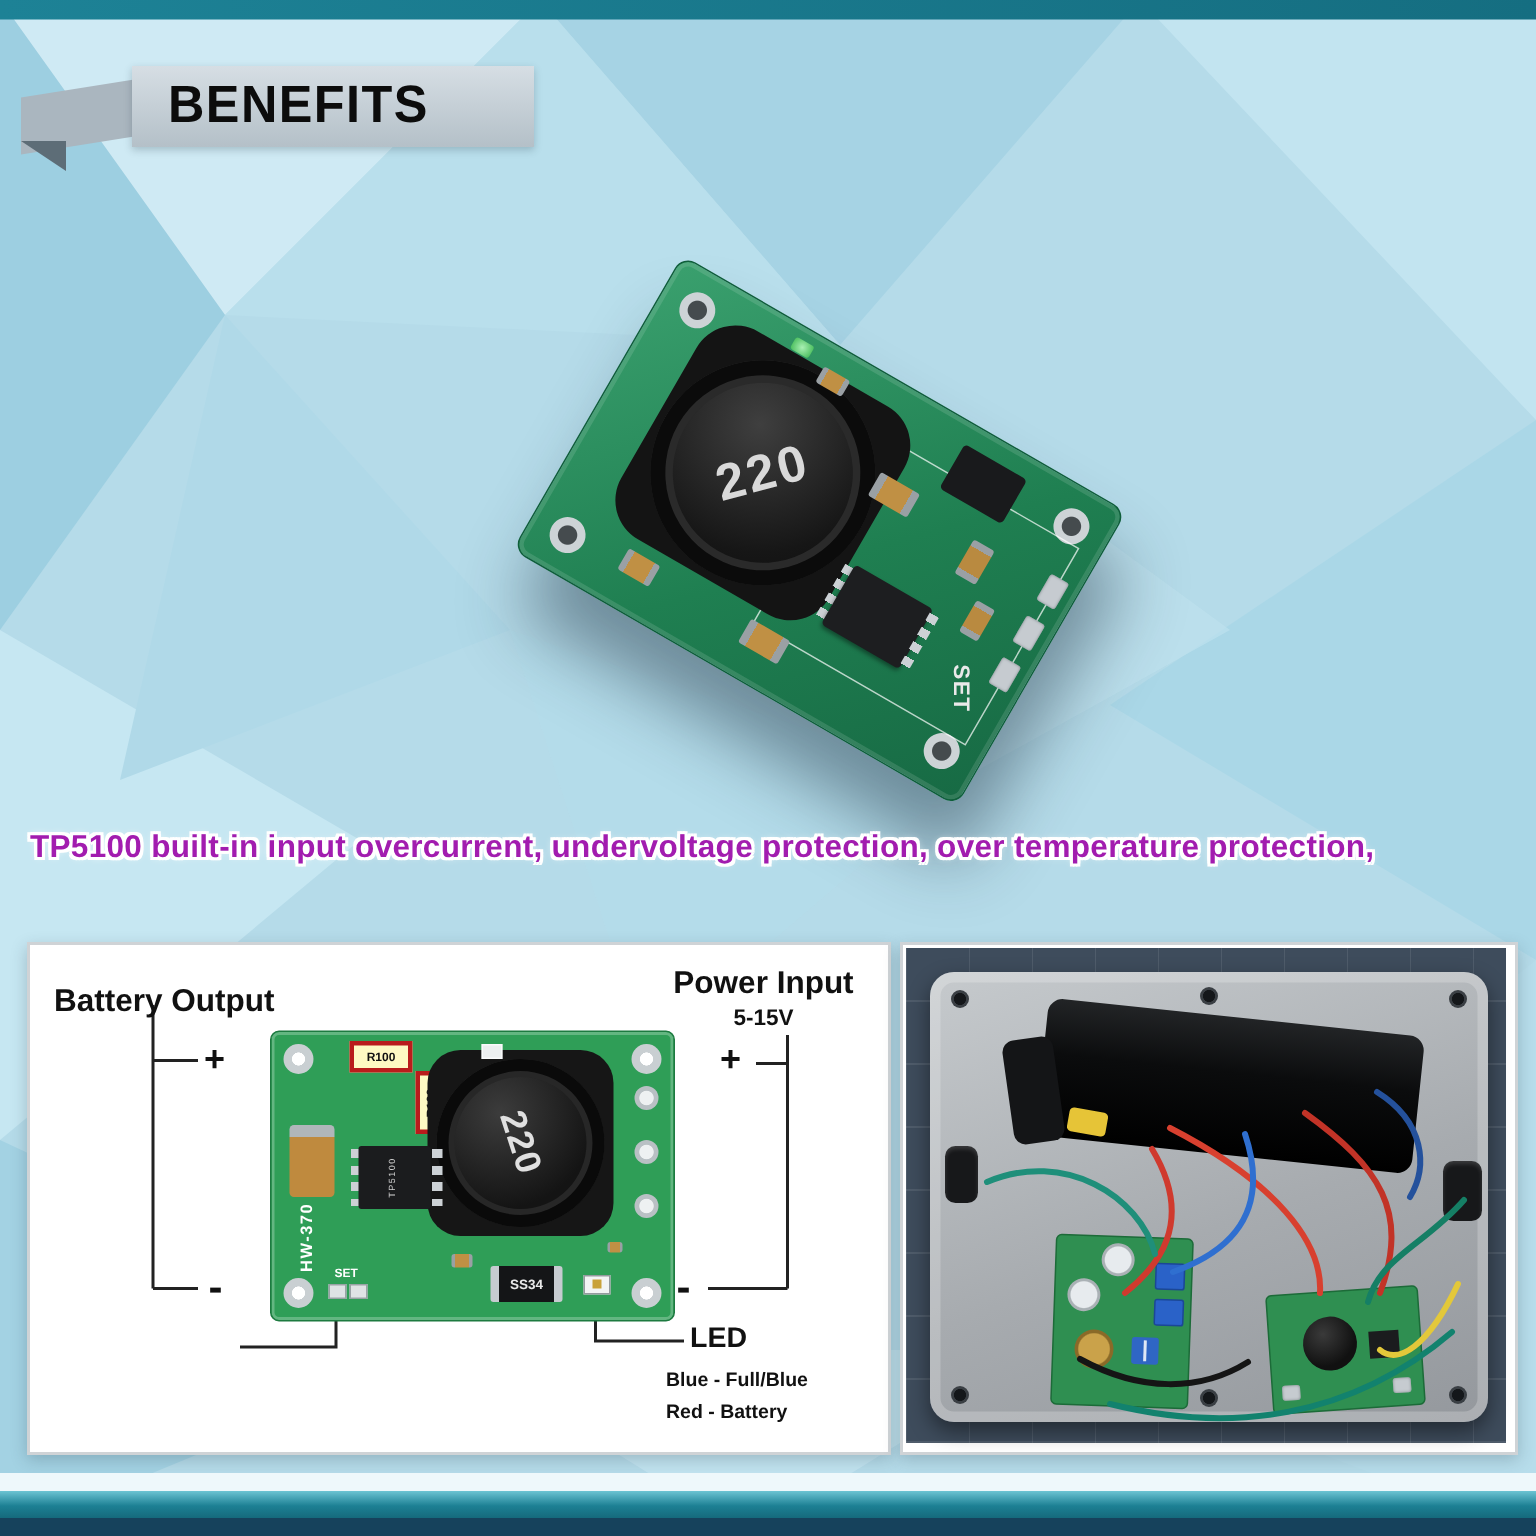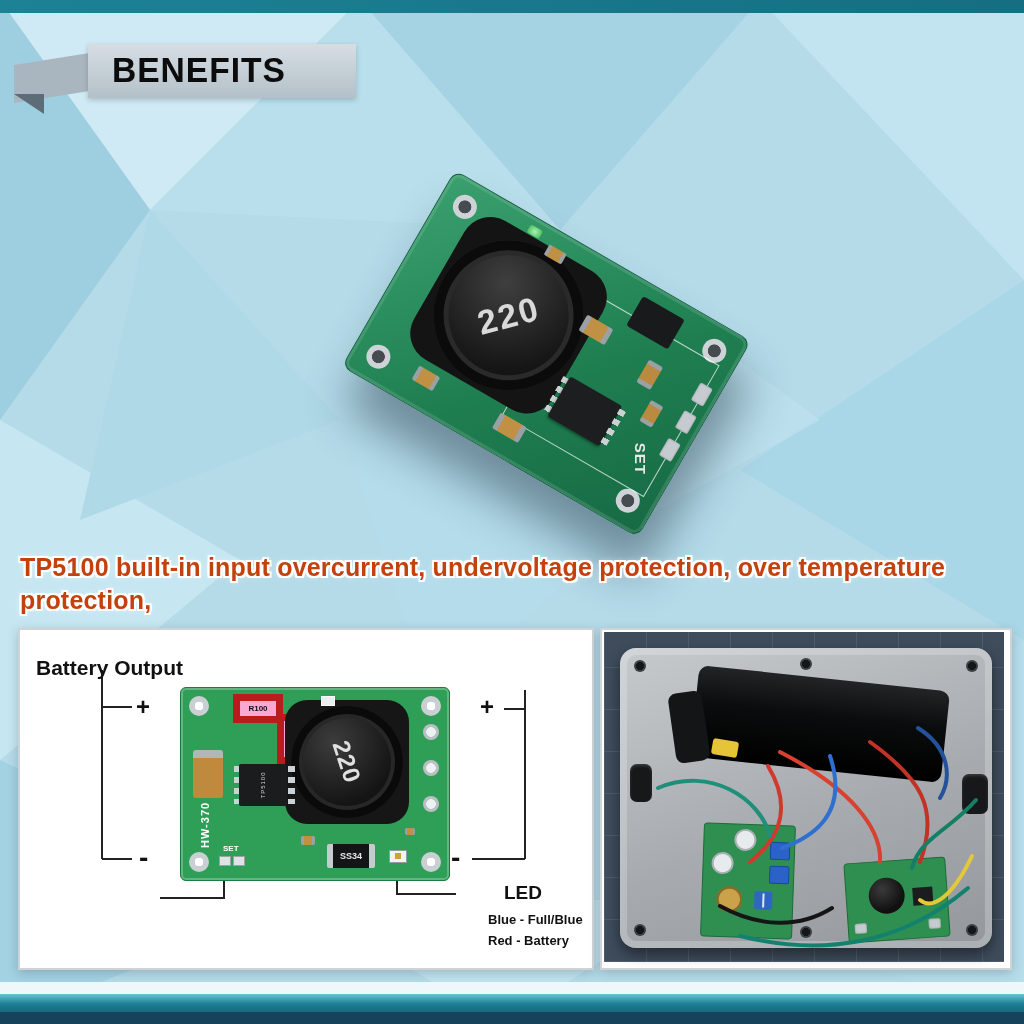--- a/index.html
+++ b/index.html
@@ -46,21 +46,21 @@
         box-shadow:0 2px 3px rgba(0,0,0,.4);}
   .pins{width:7px;height:40px;background:repeating-linear-gradient(180deg,#ccd1d5 0 6px,transparent 6px 11px);}
   .tcap{background:linear-gradient(90deg,#9aa0a4 0 18%,#c09044 18% 82%,#9aa0a4 82%);border-radius:2px;}
   .tcapv{background:linear-gradient(180deg,#9aa0a4 0 18%,#b98a40 18% 82%,#9aa0a4 82%);border-radius:2px;}
   .spad{background:#c6cbd0;box-shadow:inset 0 0 2px #7c8488;border-radius:2px;}
   .set-photo{color:#e9e9e9;font-size:15px;font-weight:700;letter-spacing:1px;transform:rotate(60deg);}
   .gled{left:92px;top:8px;width:14px;height:9px;border-radius:2px;
         background:radial-gradient(circle,#a9f0b4,#45bb58);}
 
   
-  .desc{left:20px;top:551px;width:1000px;color:#c2410c;font-weight:700;font-size:25px;
+  .desc{left:20px;top:551px;width:1000px;color:#a21caf;font-weight:700;font-size:21px;
         line-height:1.32;letter-spacing:.2px;
         text-shadow:-2px -2px 0 #fff,2px -2px 0 #fff,-2px 2px 0 #fff,2px 2px 0 #fff,
                     0 -2px 0 #fff,0 2px 0 #fff,-2px 0 0 #fff,2px 0 0 #fff,0 0 6px #fff;}
 
   
   .panel{background:#fff;border:2px solid #cfd3d6;box-shadow:0 3px 10px rgba(40,60,70,.25);}
   .diagram-panel{left:18px;top:628px;width:572px;height:338px;}
   .photo-panel{left:600px;top:628px;width:408px;height:338px;padding:0;}
 
   
@@ -73,21 +73,21 @@
            background:radial-gradient(circle,#eef1f2 0 40%,#b9c0c4 45% 100%);}
   .dg-ind-base{left:104px;top:12px;width:124px;height:124px;border-radius:22px;background:#161616;}
   .dg-ind{left:110px;top:18px;width:112px;height:112px;border-radius:50%;
           background:radial-gradient(circle at 38% 32%,#3c3c3c,#141414 62%);
           box-shadow:inset 0 0 0 8px #0a0a0a,inset 0 0 0 12px #272727;
           display:flex;align-items:center;justify-content:center;}
   .dg-ind-label{color:#e0e0e0;font-size:24px;font-weight:700;transform:rotate(72deg);letter-spacing:1px;}
   .dg-ic{left:58px;top:76px;width:48px;height:42px;background:#1b1c1e;border-radius:2px;
          display:flex;align-items:center;justify-content:center;}
   .dg-ic span{color:#cfcfcf;font-size:6px;transform:rotate(-90deg);letter-spacing:1px;}
-  .rbox{background:#f9a8d4;border:7px solid #b91c1c;color:#111;font-size:8px;font-weight:700;
+  .rbox{background:#fef9c3;border:3px solid #b91c1c;color:#111;font-size:8px;font-weight:700;
         display:flex;align-items:center;justify-content:center;}
   .dg-hw{color:#fff;font-size:11px;font-weight:700;letter-spacing:1px;transform:rotate(-90deg);
          transform-origin:0 0;}
   .dg-set{color:#fff;font-size:8px;font-weight:700;}
   .jp{width:10px;height:8px;background:#dfe3e5;border:1px solid #9aa2a6;}
   .ss34{left:146px;top:156px;width:48px;height:24px;border-radius:2px;color:#e8e8e8;
         font-size:9px;font-weight:700;display:flex;align-items:center;justify-content:center;
         background:linear-gradient(90deg,#c6cbd0 0 12%,#141517 12% 88%,#c6cbd0 88%);}
   .dg-led{left:208px;top:162px;width:16px;height:11px;background:#f2f4f4;border:1px solid #949a9e;}
   .dg-led i{display:block;width:6px;height:6px;margin:2px auto;background:#c9a23a;}
@@ -175,20 +175,24 @@
 
     <svg class="abs" width="572" height="338" viewBox="0 0 572 338" style="left:0;top:0;">
       <path d="M82,40 V229 M82,77 H112 M82,229 H112" stroke="#222" stroke-width="2" fill="none"></path>
       <path d="M505,60 V229 M505,79 H484 M505,229 H452" stroke="#222" stroke-width="2" fill="none"></path>
       <path d="M140,268 H204 V250" stroke="#222" stroke-width="2" fill="none"></path>
       <path d="M377,232 V264 H436" stroke="#222" stroke-width="2" fill="none"></path>
     </svg>
 
     <div class="abs dg-label" style="left:16px;top:26px;font-size:21px;">Battery Output</div>
 
+    <div class="abs" style="left:416px;top:14px;width:146px;text-align:center;">
+      <div class="dg-label" style="font-size:21px;">Power Input</div>
+      <div class="dg-label" style="font-size:15px;margin-top:2px;">5-15V</div>
+    </div>
 
     <div class="abs dg-label" style="left:116px;top:63px;font-size:24px;">+</div>
     <div class="abs dg-label" style="left:119px;top:212px;font-size:28px;">-</div>
     <div class="abs dg-label" style="left:460px;top:63px;font-size:24px;">+</div>
     <div class="abs dg-label" style="left:431px;top:212px;font-size:28px;">-</div>
 
     <div class="abs dg-board">
       <div class="abs dg-pad" style="left:8px;top:8px;"></div>
       <div class="abs dg-pad" style="left:240px;top:8px;"></div>
       <div class="abs dg-pad" style="left:8px;top:164px;"></div>
@@ -226,21 +230,21 @@
       <div class="abs dg-led">
           <i></i>
         </div>
 
       <div class="abs tcap" style="left:120px;top:148px;width:14px;height:9px;"></div>
       <div class="abs tcap" style="left:224px;top:140px;width:10px;height:7px;"></div>
       <div class="abs silk" style="left:140px;top:8px;width:12px;height:8px;background:#eceff0;"></div>
     </div>
 
 
-    <div class="abs" style="left:424px;top:252px;width:142px;margin-left:44px;">
+    <div class="abs" style="left:424px;top:252px;width:142px;">
       <div class="dg-label" style="font-size:19px;margin-left:16px;">LED</div>
       <div class="dg-label" style="font-size:13px;margin-top:8px;">Blue - Full/Blue</div>
       <div class="dg-label" style="font-size:13px;margin-top:6px;">Red - Battery</div>
     </div>
   </div>
 
   <div class="abs panel photo-panel">
     <div class="abs mat">
       <div class="abs pbox">
         <div class="abs screw" style="left:14px;top:12px;"></div>

